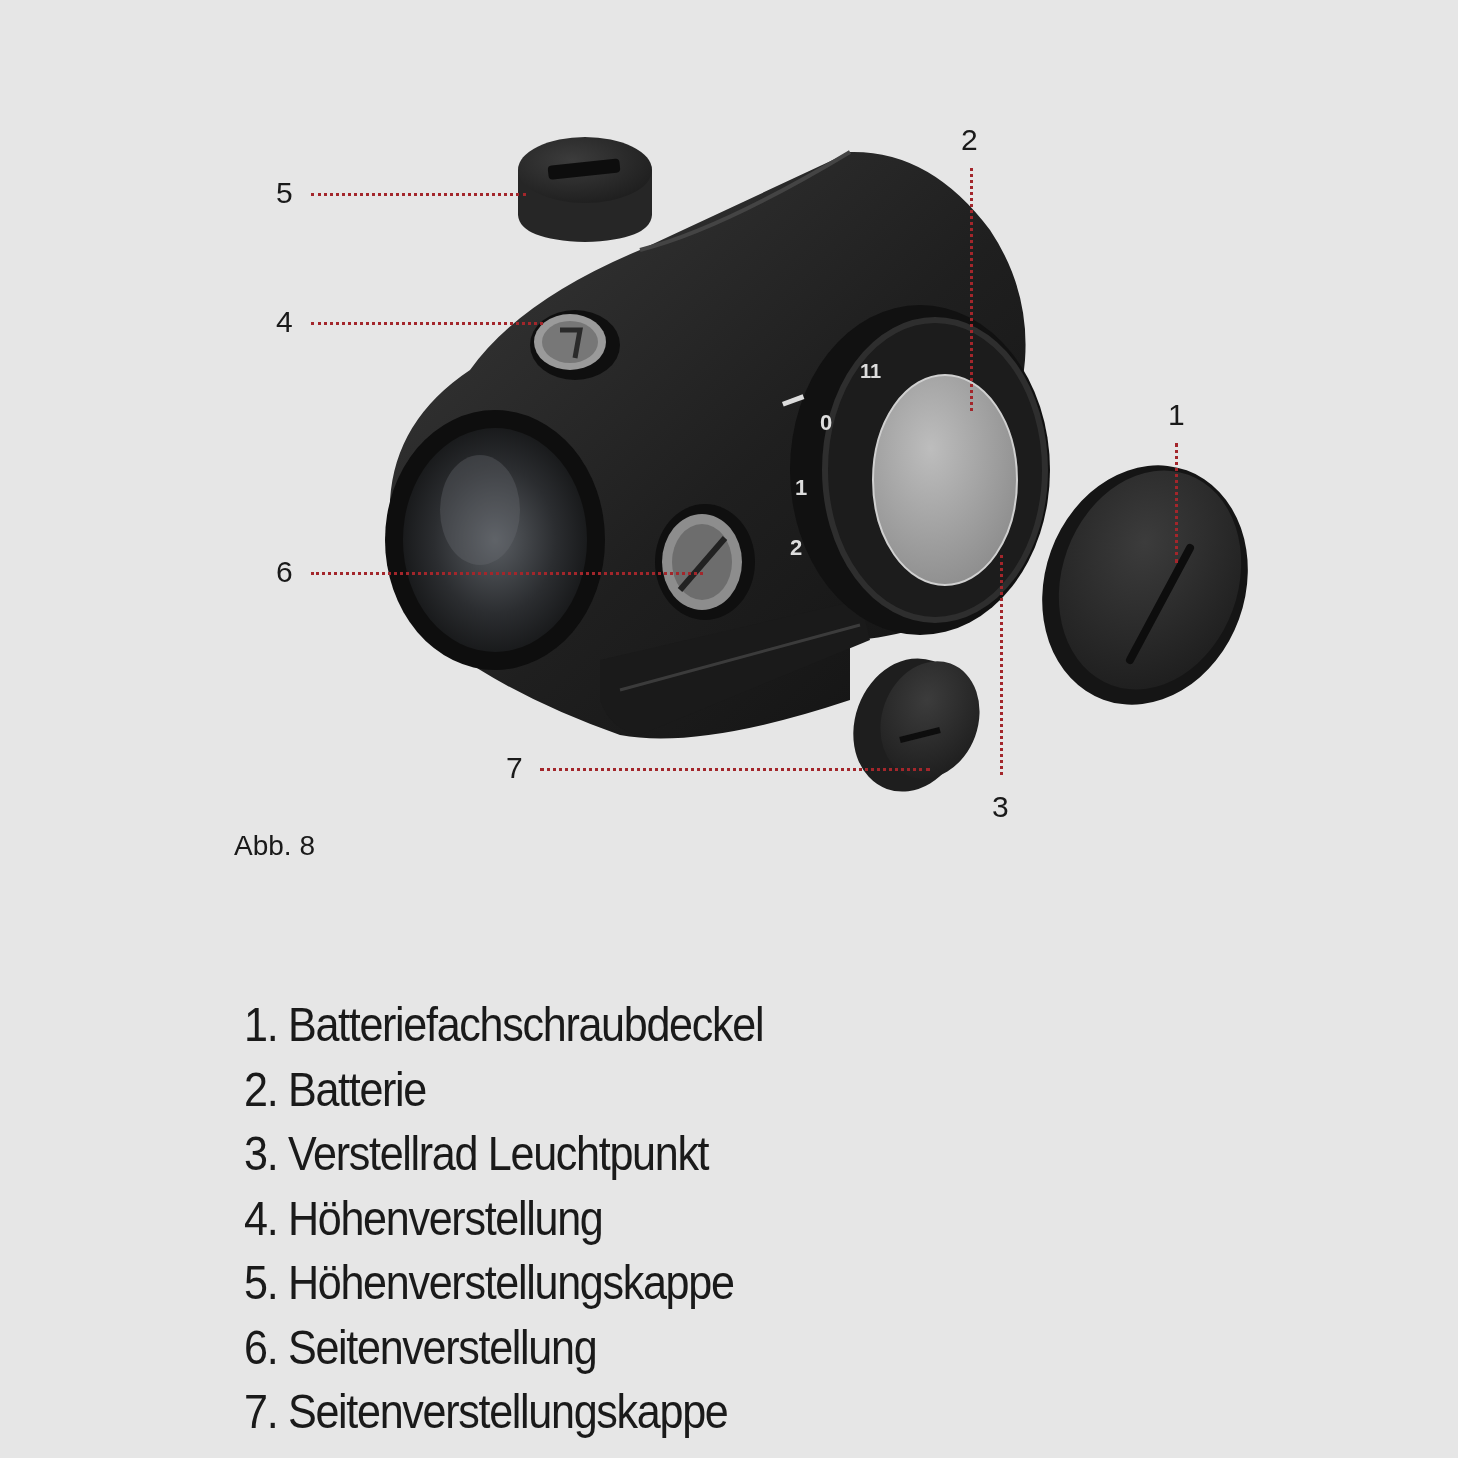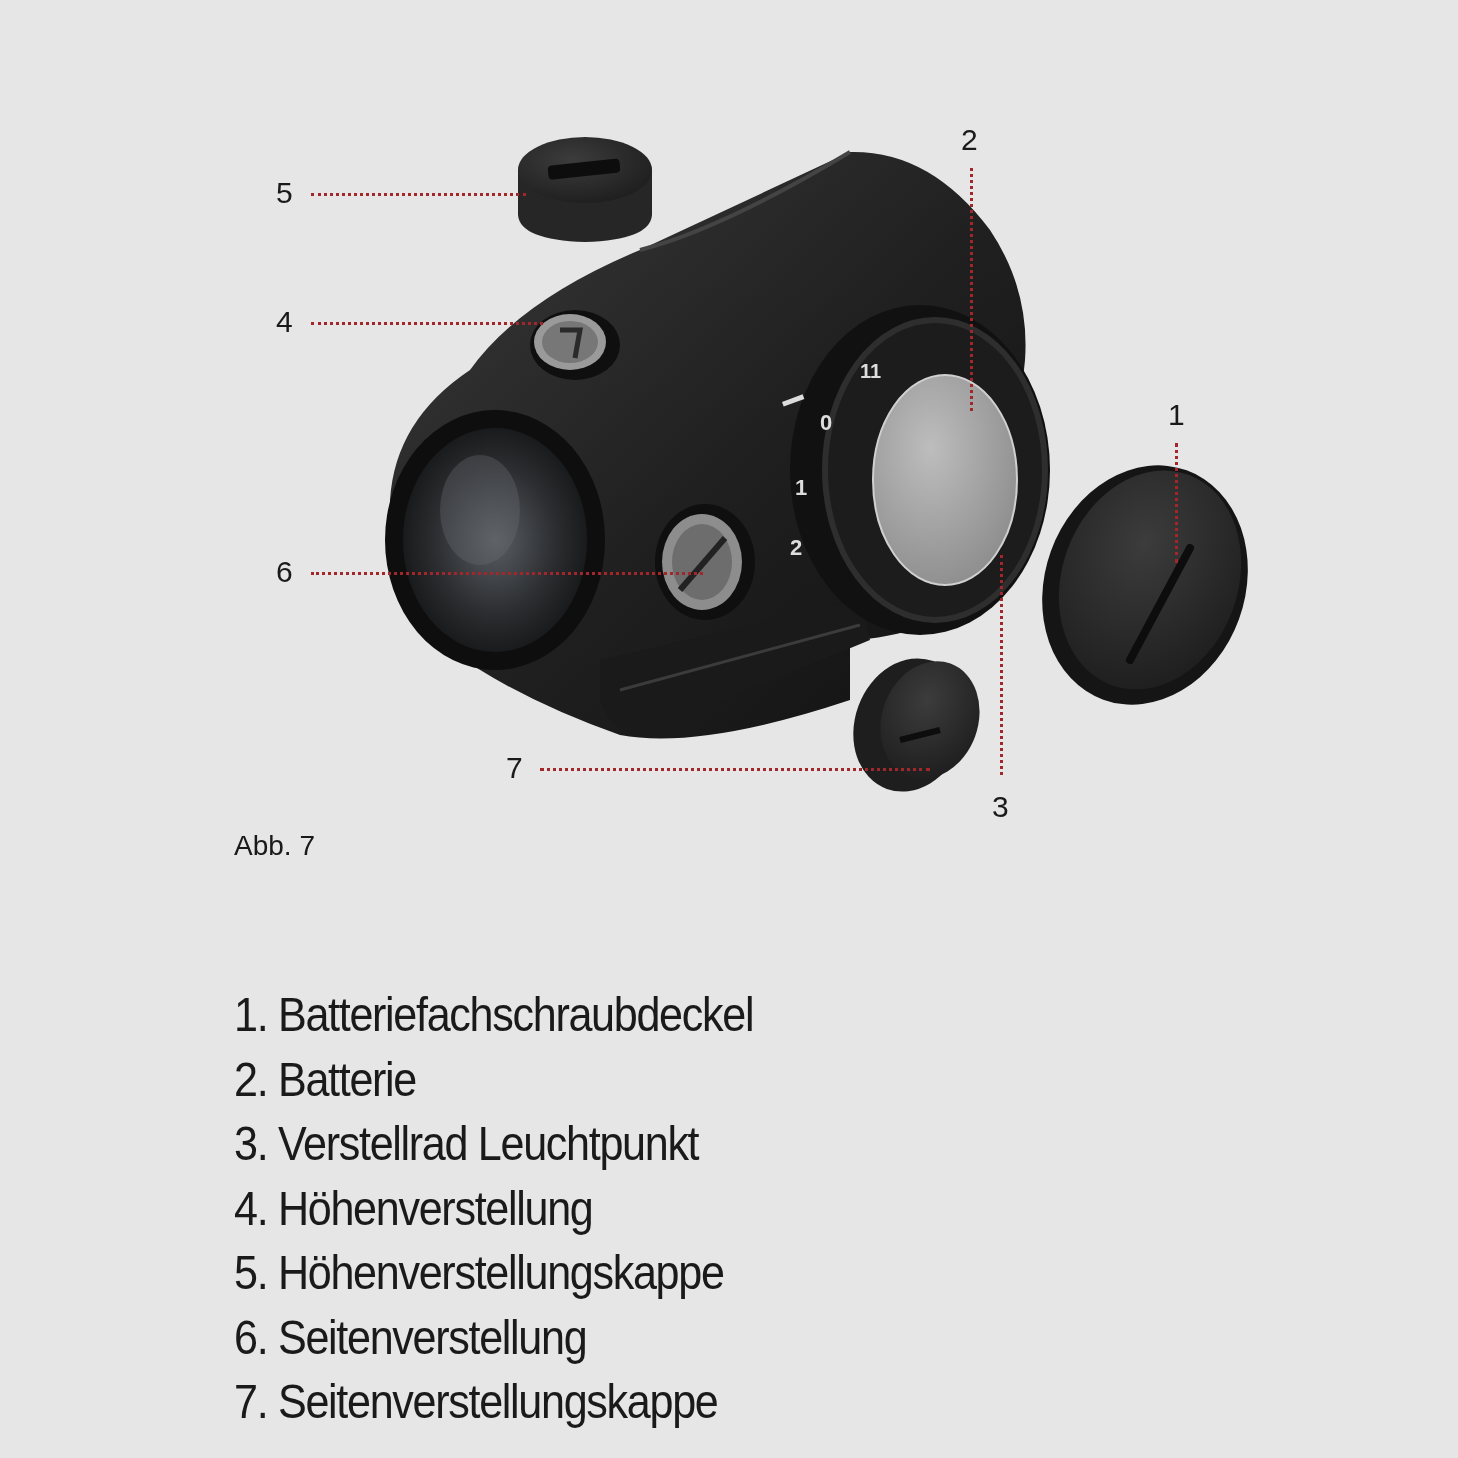--- a/index.html
+++ b/index.html
@@ -4,21 +4,21 @@
 <style>
   html, body { margin:0; padding:0; }
   body {
     width:1458px; height:1458px; background:#e6e6e6; position:relative; overflow:hidden;
     font-family:"Liberation Sans", "DejaVu Sans", sans-serif; color:#1a1a1a;
   }
   .callout-num { position:absolute; font-size:30px; line-height:1; color:#1a1a1a; }
   .dotline-h { position:absolute; height:0; border-top:3px dotted #a3262b; }
   .dotline-v { position:absolute; width:0; border-left:3px dotted #a3262b; }
   .caption { position:absolute; left:234px; top:830px; font-size:28px; color:#1a1a1a; }
-  .legend { position:absolute; left:230px; top:978px; margin:4px; padding:0; list-style:none; }
+  .legend { position:absolute; left:230px; top:978px; margin:14px; padding:0; list-style:none; }
   .legend li { font-size:49px; line-height:64.5px; letter-spacing:-1.5px; color:#1a1a1a; white-space:nowrap; transform:scaleX(0.88); transform-origin:left center; }
   svg.illus { position:absolute; left:0; top:0; }
 </style>
 </head>
 <body>
 
 <svg class="illus" width="1458" height="1458" viewBox="0 0 1458 1458">
   <defs>
     <radialGradient id="lensGrad" cx="50%" cy="50%" r="55%">
       <stop offset="0%" stop-color="#5a5e63"></stop>
@@ -116,21 +116,21 @@
 
 <div class="callout-num" style="left:961px; top:125px;">2</div>
 <div class="dotline-v" style="left:970px; top:168px; height:243px;"></div>
 
 <div class="callout-num" style="left:1168px; top:400px;">1</div>
 <div class="dotline-v" style="left:1175px; top:443px; height:120px;"></div>
 
 <div class="dotline-v" style="left:1000px; top:555px; height:220px;"></div>
 <div class="callout-num" style="left:992px; top:792px;">3</div>
 
-<div class="caption">Abb. 7</div>
+<div class="caption">Abb. 8</div>
 
 <ol class="legend">
   <li>1. Batteriefachschraubdeckel</li>
   <li>2. Batterie</li>
   <li>3. Verstellrad Leuchtpunkt</li>
   <li>4. Höhenverstellung</li>
   <li>5. Höhenverstellungskappe</li>
   <li>6. Seitenverstellung</li>
   <li>7. Seitenverstellungskappe</li>
 </ol>

